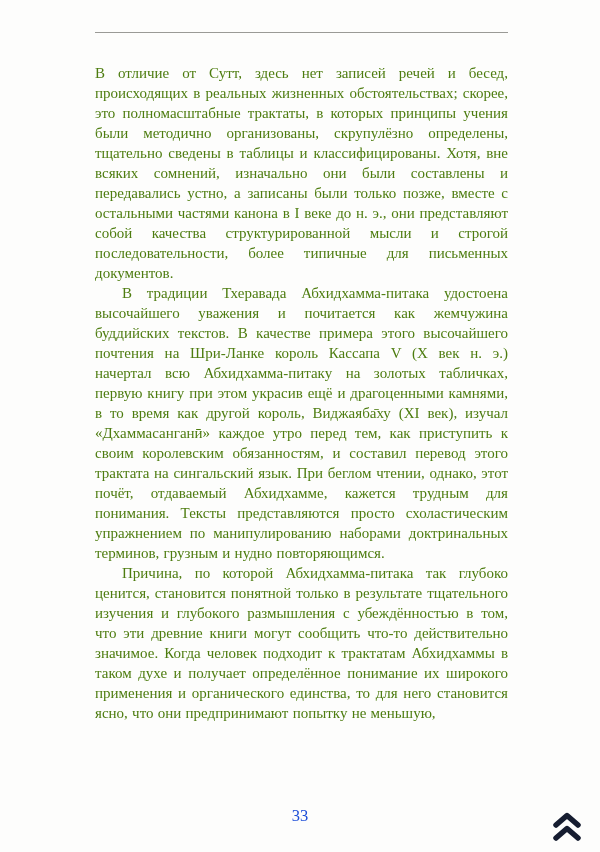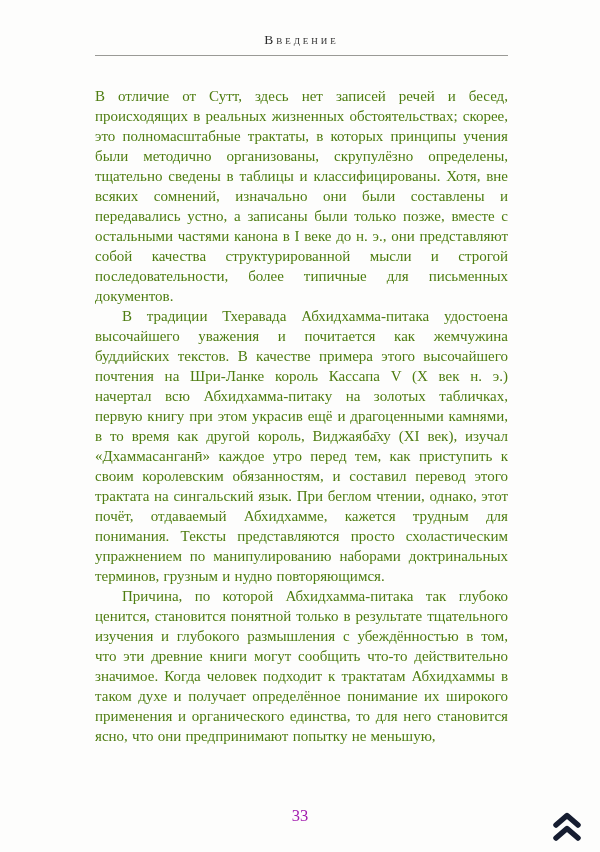--- a/index.html
+++ b/index.html
@@ -46,21 +46,21 @@
     .body-text p + p {
       text-indent: 27px;
     }
     .page-number {
       position: absolute;
       left: 0;
       right: 0;
       bottom: 26px;
       text-align: center;
       font-size: 16.5px;
-      color: #a21caf;
+      color: #1d4ed8;
     }
     .scroll-top-button {
       position: absolute;
       right: 17px;
       bottom: 8px;
       width: 32px;
       height: 34px;
       background: transparent;
       border: none;
       padding: 0;
@@ -71,21 +71,20 @@
     }
     .scroll-top-button svg {
       display: block;
     }
   </style>
 </head>
 <body>
 
 <div class="page">
 
-  <div class="running-head">Введение</div>
 
   <hr class="head-rule">
 
   <div class="body-text">
     <p>В отличие от Сутт, здесь нет записей речей и бесед, происходящих в реальных жизненных обстоятельствах; скорее, это полномасштабные трактаты, в которых принципы учения были методично организованы, скрупулёзно определены, тщательно сведены в таблицы и классифицированы. Хотя, вне всяких сомнений, изначально они были составлены и передавались устно, а записаны были только позже, вместе с остальными частями канона в I веке до н. э., они представляют собой качества структурированной мысли и строгой последовательности, более типичные для письменных документов.</p>
     <p>В традиции Тхеравада Абхидхамма-питака удостоена высочайшего уважения и почитается как жемчужина буддийских текстов. В качестве примера этого высочайшего почтения на Шри-Ланке король Кассапа V (X век н. э.) начертал всю Абхидхамма-питаку на золотых табличках, первую книгу при этом украсив ещё и драгоценными камнями, в то время как другой король, Виджаяба̄ху (XI век), изучал «Дхаммасанганӣ» каждое утро перед тем, как приступить к своим королевским обязанностям, и составил перевод этого трактата на сингальский язык. При беглом чтении, однако, этот почёт, отдаваемый Абхидхамме, кажется трудным для понимания. Тексты представляются просто схоластическим упражнением по манипулированию наборами доктринальных терминов, грузным и нудно повторяющимся.</p>
     <p>Причина, по которой Абхидхамма-питака так глубоко ценится, становится понятной только в результате тщательного изучения и глубокого размышления с убеждённостью в том, что эти древние книги могут сообщить что-то действительно значимое. Когда человек подходит к трактатам Абхидхаммы в таком духе и получает определённое понимание их широкого применения и органического единства, то для него становится ясно, что они предпринимают попытку не меньшую,</p>
   </div>
 
 </div>

